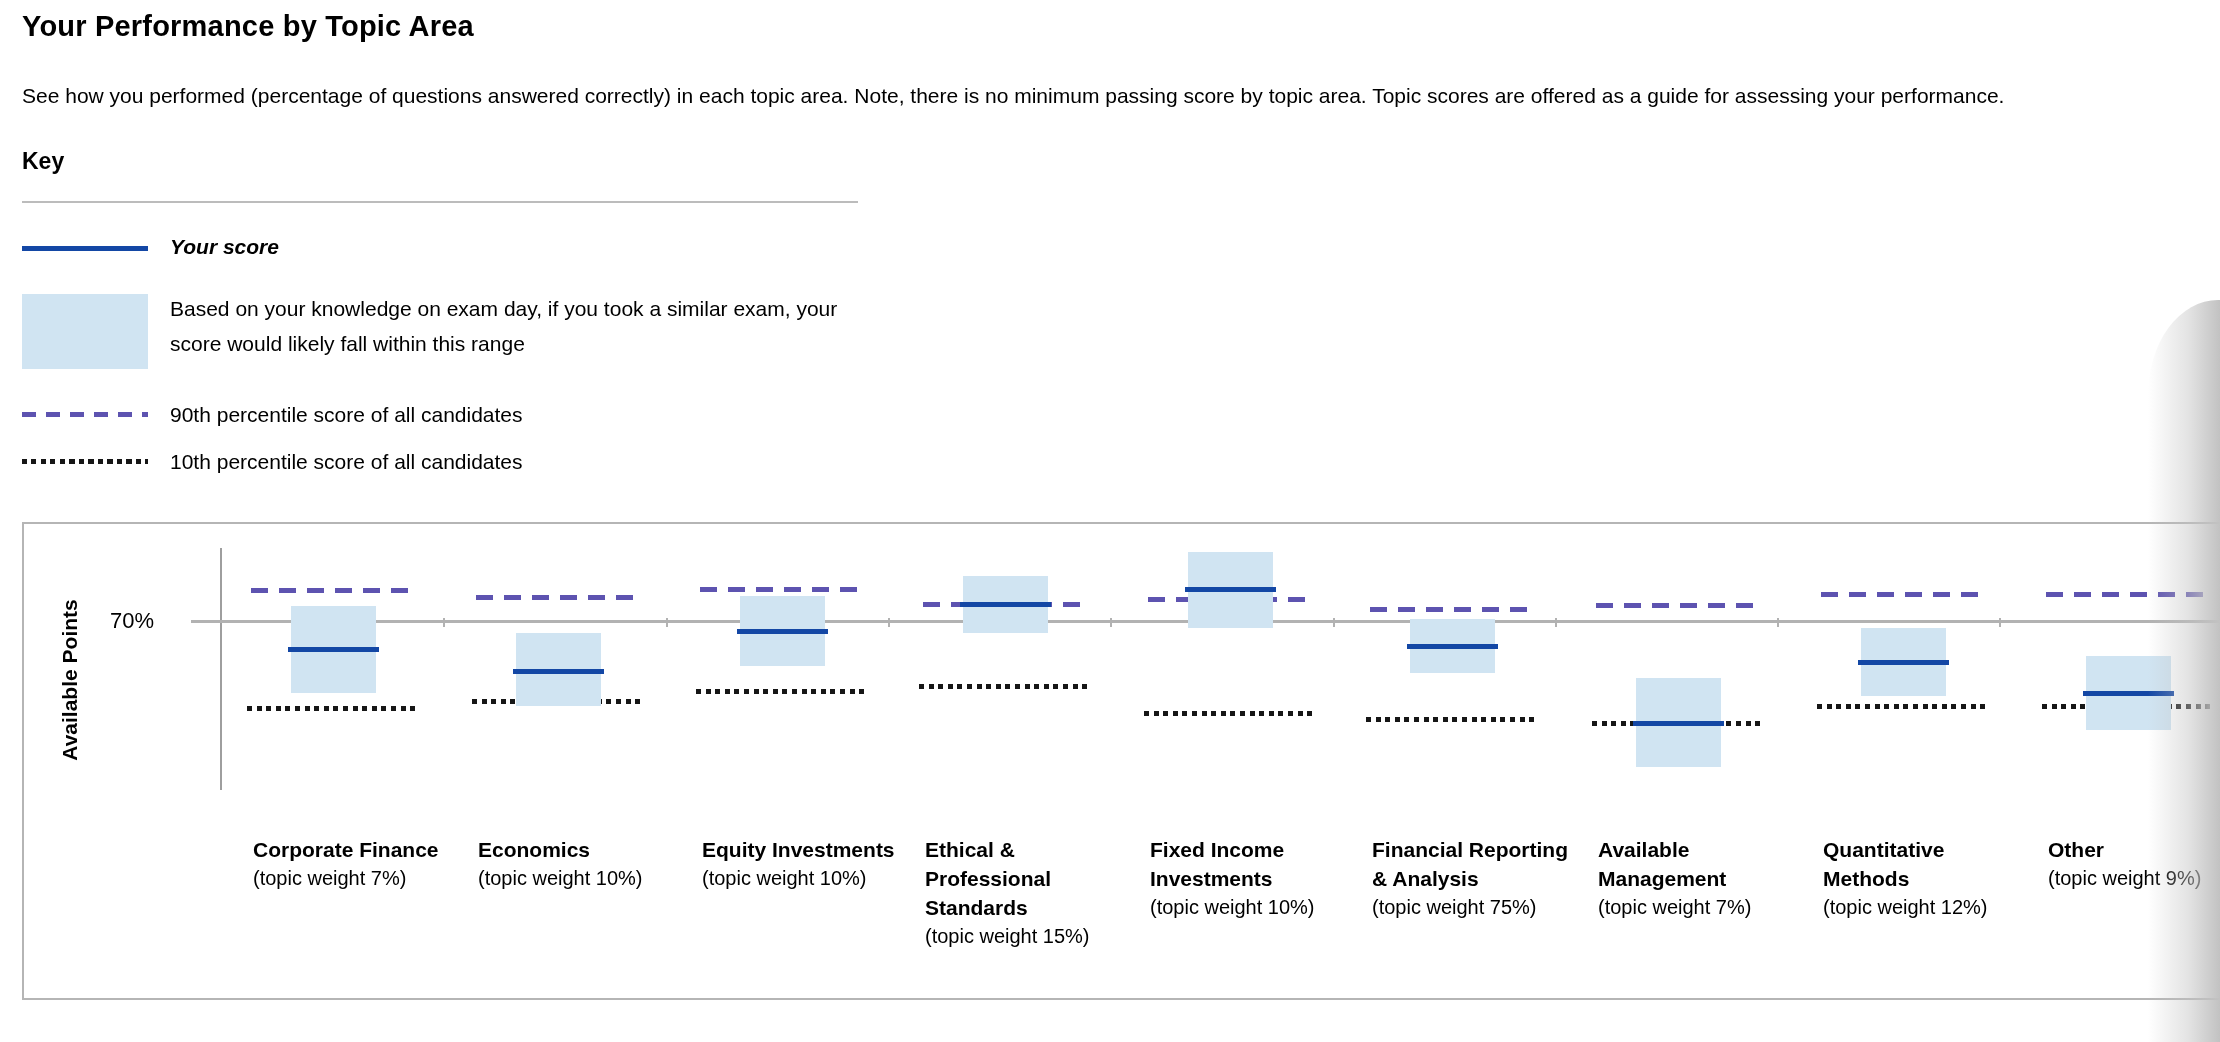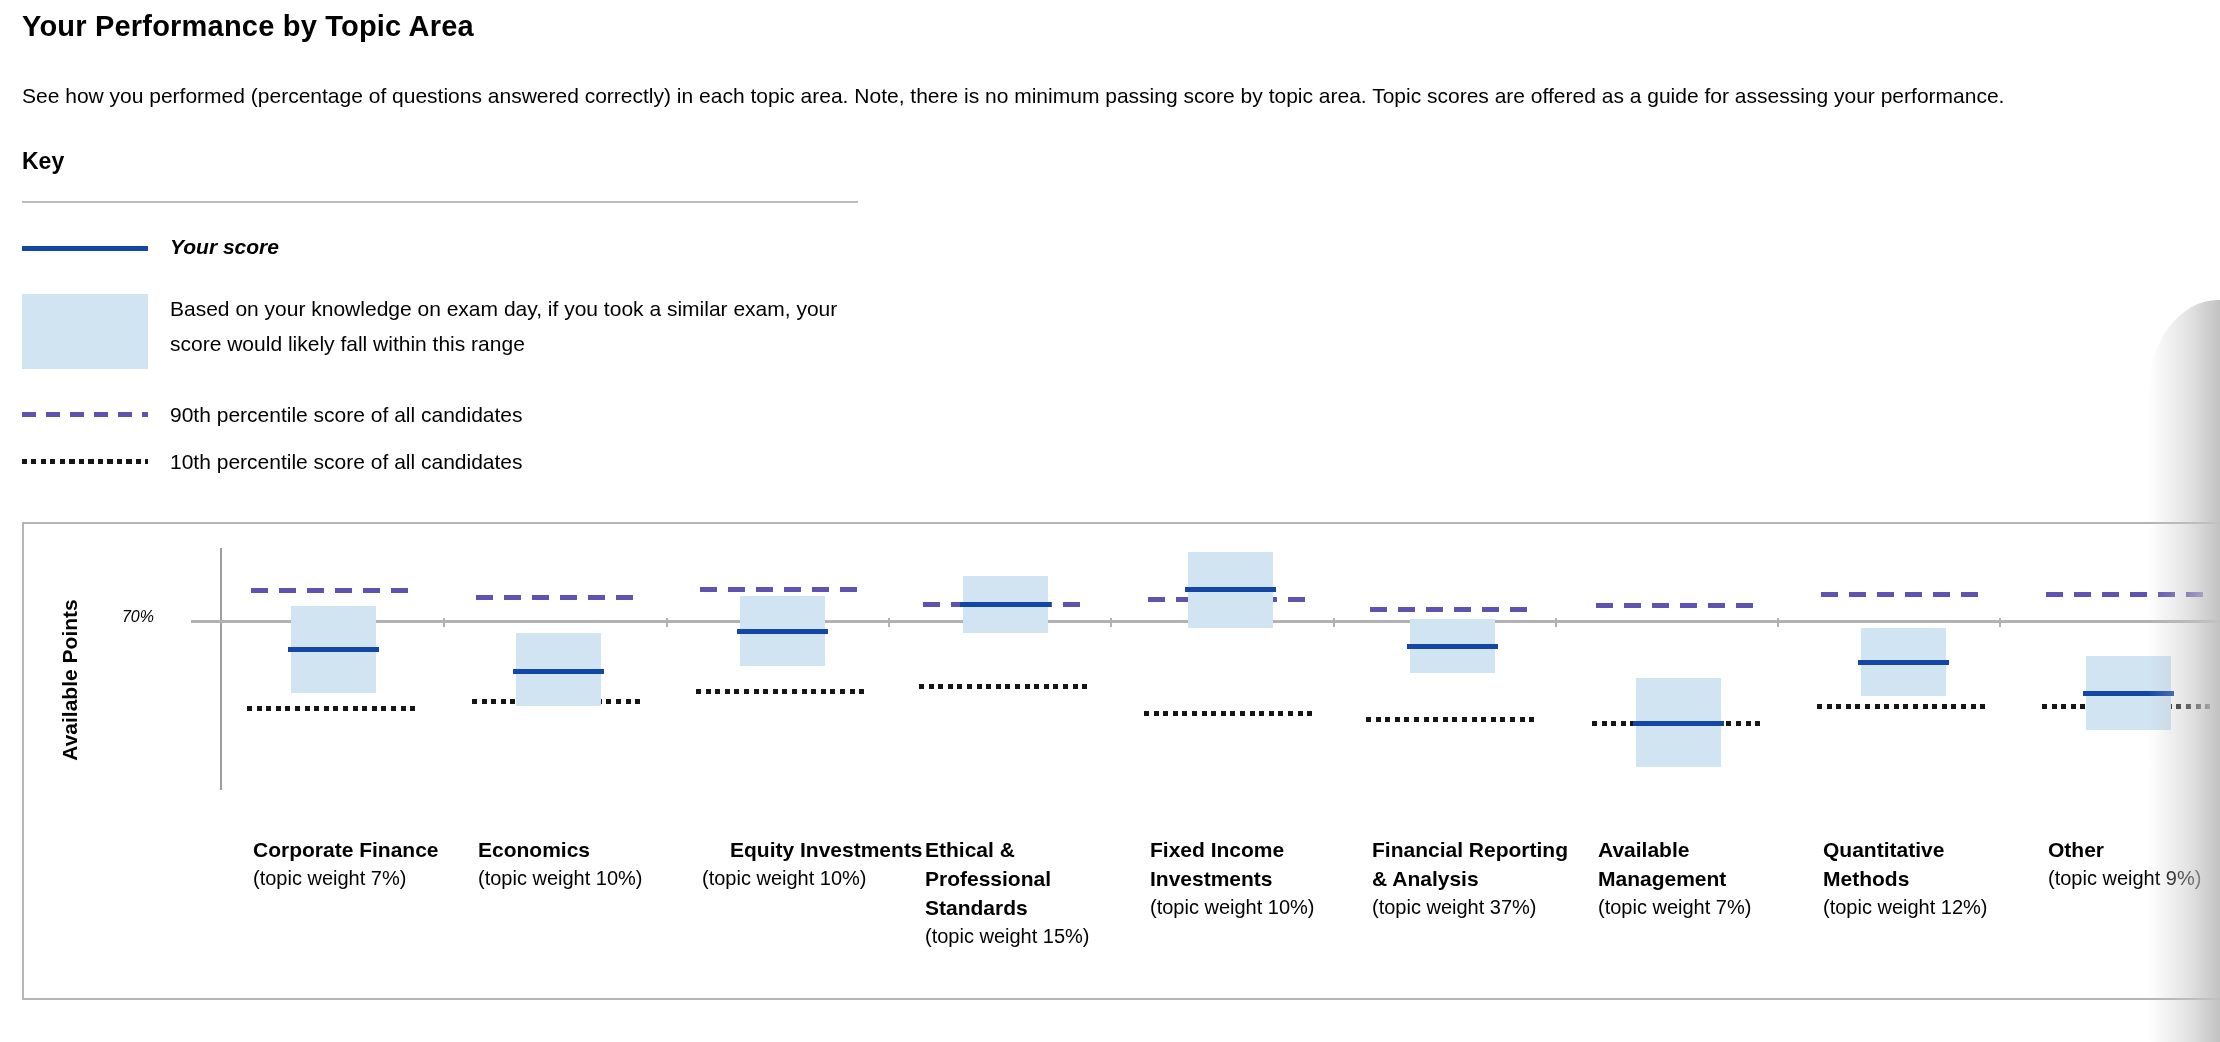--- a/index.html
+++ b/index.html
@@ -21,21 +21,21 @@
   .leg-dots{height:5px;background:repeating-linear-gradient(to right,var(--dot) 0 5px,transparent 5px 9.5px);}
   .leg-text{left:170px;font-size:21px;line-height:25px;}
   .leg-text.bold{font-weight:bold;font-style:italic;}
   .leg-text.two{line-height:35px;width:720px;}
 
   
   .panel{left:22px;top:522px;width:2232px;height:474px;border:2px solid #b5b5b5;background:#fff;}
   .y-axis-label{left:-6px;top:40px;width:100px;height:210px;font-size:21px;font-weight:bold;
       transform:rotate(-90deg);transform-origin:center center;top:143px;left:-58px;width:210px;height:26px;
       text-align:center;}
-  .ytick{right:2101px;top:84px;font-size:16px;font-style:italic;}
+  .ytick{right:2101px;top:84px;font-size:22px;}
   .vaxis{left:196px;top:24px;width:2px;height:242px;background:#9e9e9e;}
   .gridline{left:167px;top:96px;right:0;height:3px;background:#b2b2b2;}
   .gtick{top:94px;width:2px;height:9px;background:#b2b2b2;}
 
   .c-dots{height:5px;background:repeating-linear-gradient(to right,var(--dot) 0 5px,transparent 5px 9.6px);}
   .c-dash{height:5px;background:repeating-linear-gradient(to right,var(--purple) 0 17px,transparent 17px 28px);}
   .c-box{width:85px;background:var(--ltblue);}
   .c-score{width:91px;height:5px;background:var(--blue);}
 
   .t-label{width:230px;font-size:21px;line-height:29px;}
@@ -87,21 +87,21 @@
       <div class="abs c-score" style="left:489px;top:144.75px;"></div>
       <div class="abs t-label" style="left:454px;top:311px;">
         <div class="abs t-name" style="position:static;">Economics</div>
         <div class="abs t-weight" style="position:static;">(topic weight 10%)</div>
       </div>
       <div class="abs c-dots" style="left:672px;top:164.85000000000002px;width:172px;"></div>
       <div class="abs c-dash" style="left:676px;top:62.675px;width:165px;"></div>
       <div class="abs c-box" style="left:716px;top:71.875px;height:70.35000000000001px;"></div>
       <div class="abs c-score" style="left:713px;top:104.55px;"></div>
       <div class="abs t-label" style="left:678px;top:311px;">
-        <div class="abs t-name" style="position:static;margin-left:28px;">Equity Investments</div>
+        <div class="abs t-name" style="position:static;">Equity Investments</div>
         <div class="abs t-weight" style="position:static;">(topic weight 10%)</div>
       </div>
       <div class="abs c-dots" style="left:895px;top:159.825px;width:172px;"></div>
       <div class="abs c-dash" style="left:899px;top:77.75px;width:165px;"></div>
       <div class="abs c-box" style="left:939px;top:51.775px;height:56.95px;"></div>
       <div class="abs c-score" style="left:936px;top:77.75px;"></div>
       <div class="abs t-label" style="left:901px;top:311px;">
         <div class="abs t-name" style="position:static;">Ethical &amp;</div>
         <div class="abs t-name" style="position:static;">Professional</div>
         <div class="abs t-name" style="position:static;">Standards</div>
@@ -116,21 +116,21 @@
         <div class="abs t-name" style="position:static;">Investments</div>
         <div class="abs t-weight" style="position:static;">(topic weight 10%)</div>
       </div>
       <div class="abs c-dots" style="left:1342px;top:193.325px;width:172px;"></div>
       <div class="abs c-dash" style="left:1346px;top:82.775px;width:165px;"></div>
       <div class="abs c-box" style="left:1386px;top:95.325px;height:53.6px;"></div>
       <div class="abs c-score" style="left:1383px;top:119.625px;"></div>
       <div class="abs t-label" style="left:1348px;top:311px;">
         <div class="abs t-name" style="position:static;">Financial Reporting</div>
         <div class="abs t-name" style="position:static;">&amp; Analysis</div>
-        <div class="abs t-weight" style="position:static;">(topic weight 37%)</div>
+        <div class="abs t-weight" style="position:static;">(topic weight 75%)</div>
       </div>
       <div class="abs c-dots" style="left:1568px;top:196.675px;width:172px;"></div>
       <div class="abs c-dash" style="left:1572px;top:79.425px;width:165px;"></div>
       <div class="abs c-box" style="left:1612px;top:153.95px;height:88.775px;"></div>
       <div class="abs c-score" style="left:1609px;top:196.675px;"></div>
       <div class="abs t-label" style="left:1574px;top:311px;">
         <div class="abs t-name" style="position:static;">Available</div>
         <div class="abs t-name" style="position:static;">Management</div>
         <div class="abs t-weight" style="position:static;">(topic weight 7%)</div>
       </div>

